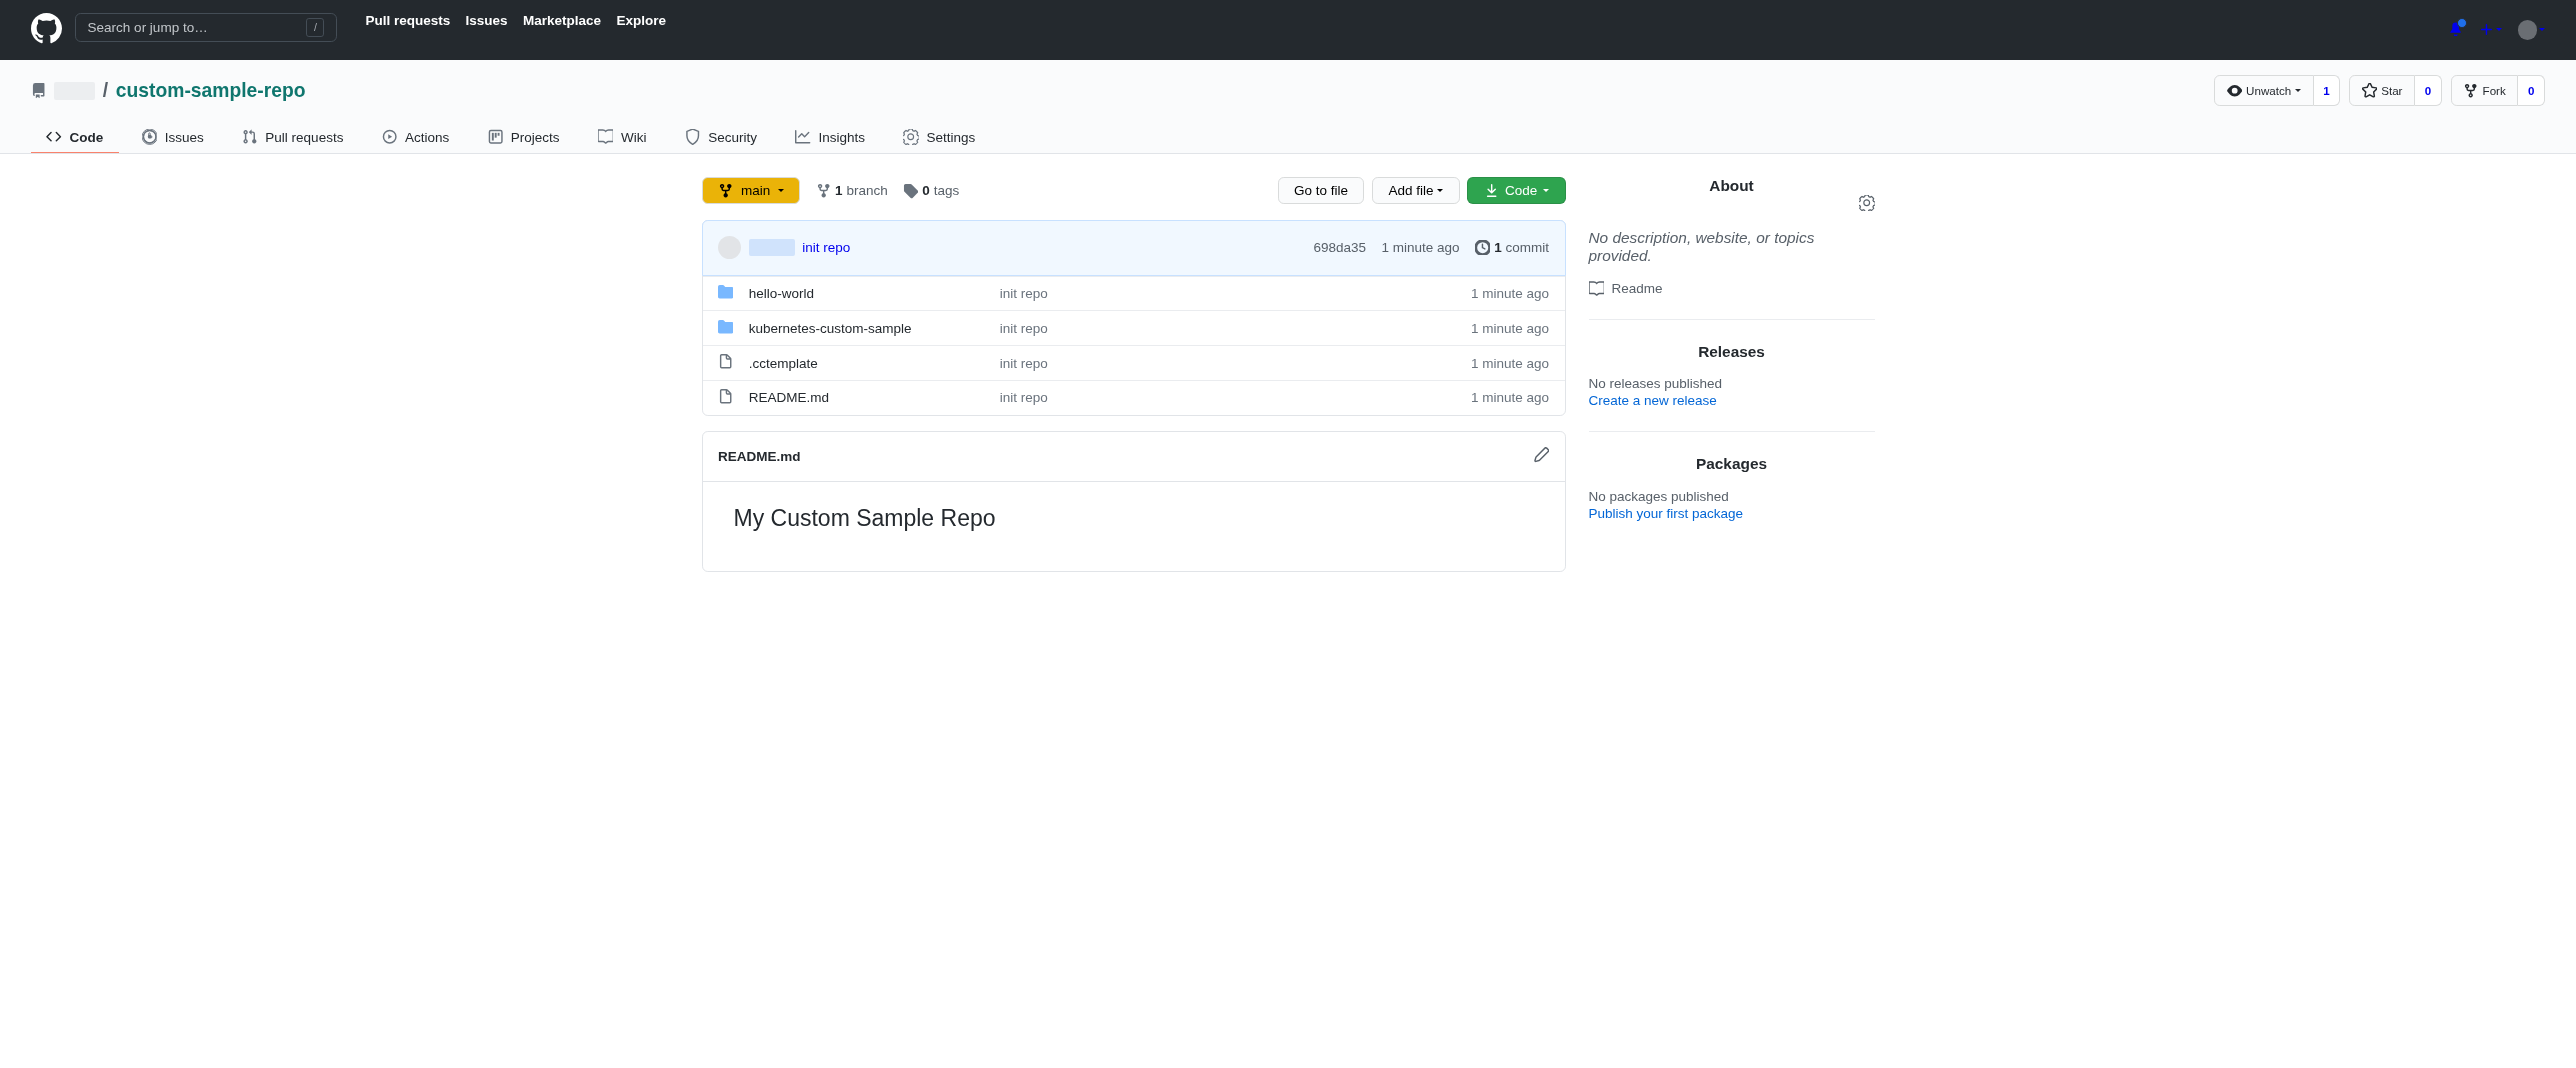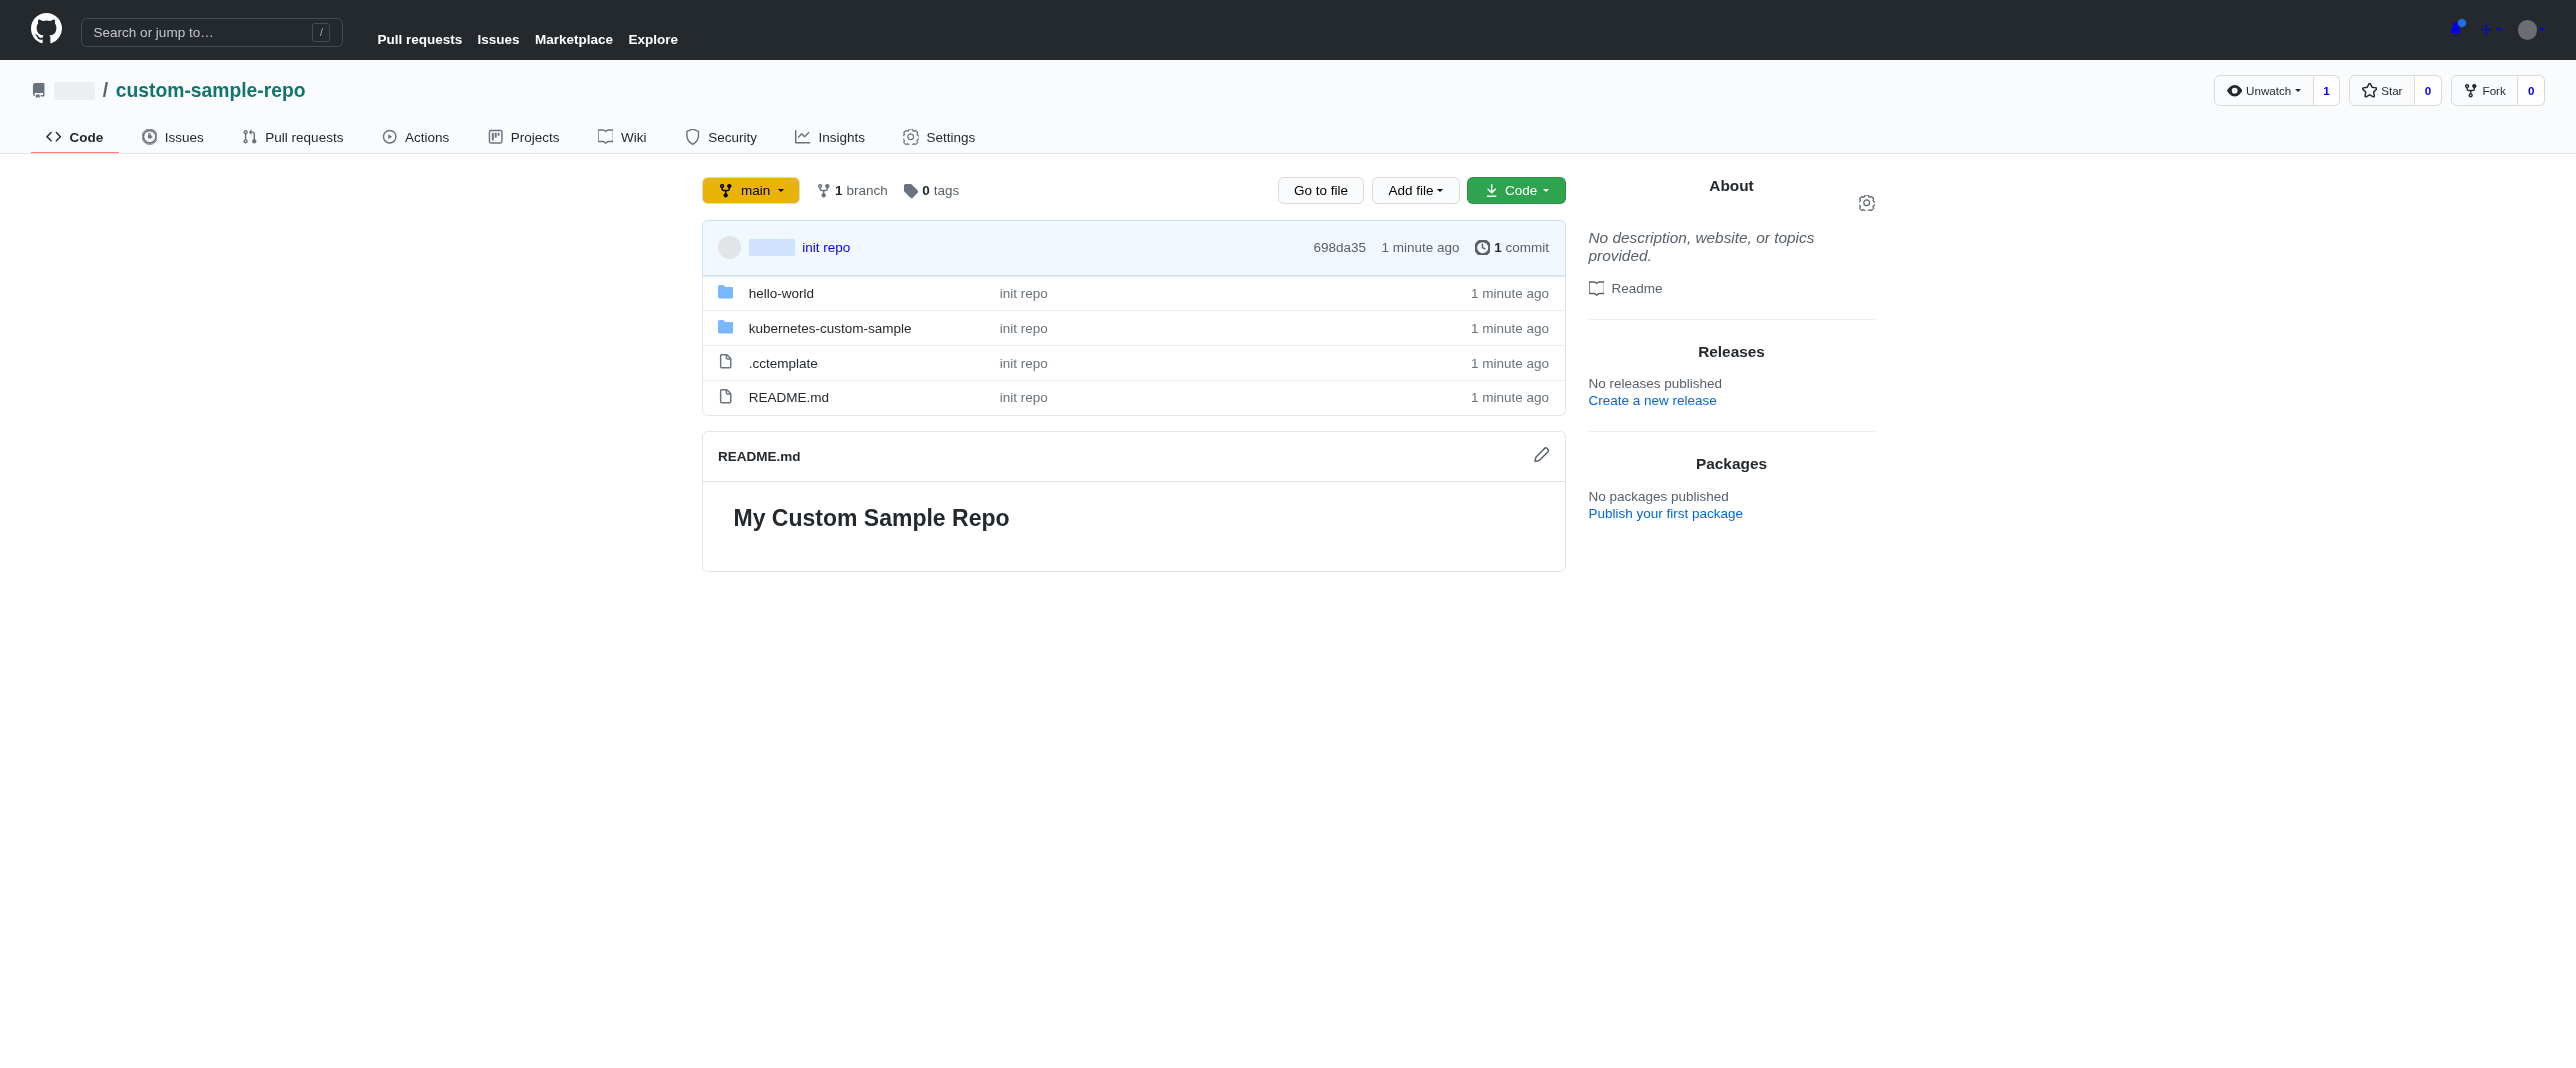--- a/index.html
+++ b/index.html
@@ -1,21 +1,21 @@
 <!DOCTYPE html>
 <html><head>
 <meta charset="utf-8">
 <style>
 * { box-sizing: border-box; margin: 0; padding: 0; }
 body { font-family: -apple-system, BlinkMacSystemFont, "Segoe UI", Helvetica, Arial, sans-serif; font-size: 13.5px; color: #24292e; background: #fff; }
 a { text-decoration: none; }
 
 
 .header { background: #24292e; height: 60px; display: flex; align-items: center; padding: 0 31px; }
-.header-left { display: flex; align-items: flex-end; gap: 19px; }
+.header-left { display: flex; align-items: flex-start; gap: 13px; }
 .github-logo { color: #fff; }
 .search-box { position: relative; width: 262px; height: 29px; background: #24292e; border: 1px solid #444d56; border-radius: 5.8px; display: flex; align-items: center; padding: 0 11.6px; }
 .search-box input { background: transparent; border: none; outline: none; color: #fff; font-size: 13.5px; width: 100%; }
 .search-box input::placeholder { color: #c2c6ca; }
 .slash { width: 19.3px; height: 19.3px; border: 1px solid #444d56; border-radius: 2.9px; color: #a6aab0; font-size: 10.6px; display: flex; align-items: center; justify-content: center; }
 .header-nav { display: flex; gap: 15.4px; margin-left: 15.4px; }
 .header-nav a { color: #fff; font-weight: 600; font-size: 13.5px; }
 .header-right { margin-left: auto; display: flex; align-items: center; gap: 15.4px; color: #fff; }
 .notif { position: relative; }
 .notif-dot { position: absolute; top: -2.9px; right: -2.9px; width: 9.6px; height: 9.6px; background: #1f6feb; border: 1.9px solid #24292e; border-radius: 50%; }
@@ -74,21 +74,21 @@
 .box-row .name a { color: #24292e; }
 .box-row .commit-msg { flex: 1; }
 .box-row .commit-msg a { color: #6a737d; }
 .box-row .age { color: #6a737d; text-align: right; }
 
 .readme-box { border: 1px solid #e1e4e8; border-radius: 5.8px; margin-top: 15.4px; }
 .readme-header { padding: 15.4px; display: flex; align-items: center; border-bottom: 1px solid #e1e4e8; }
 .readme-header .title { font-weight: 600; font-size: 13.5px; }
 .readme-header .edit { margin-left: auto; color: #586069; cursor: pointer; }
 .readme-body { padding: 23px 31px 39px; }
-.readme-body h1 { font-size: 23px; font-weight: 700; }
+.readme-body h1 { font-size: 23px; font-weight: 400; }
 
 
 .sb-block { padding-bottom: 23px; border-bottom: 1px solid #eaecef; margin-bottom: 23px; }
 .sb-block:last-child { border: none; }
 .sb-head { display: flex; align-items: center; margin-bottom: 15.4px; flex-direction: column; }
 .sb-head h2 { font-size: 15.4px; font-weight: 600; }
 .sb-head .gear { margin-left: auto; color: #586069; cursor: pointer; }
 .sb-desc { font-style: italic; color: #586069; font-size: 15.4px; margin-bottom: 15.4px; }
 .sb-link { display: flex; align-items: center; gap: 7.7px; color: #586069; font-size: 13.5px; }
 .sb-muted { color: #586069; font-size: 13.5px; margin-bottom: 1.9px; }

